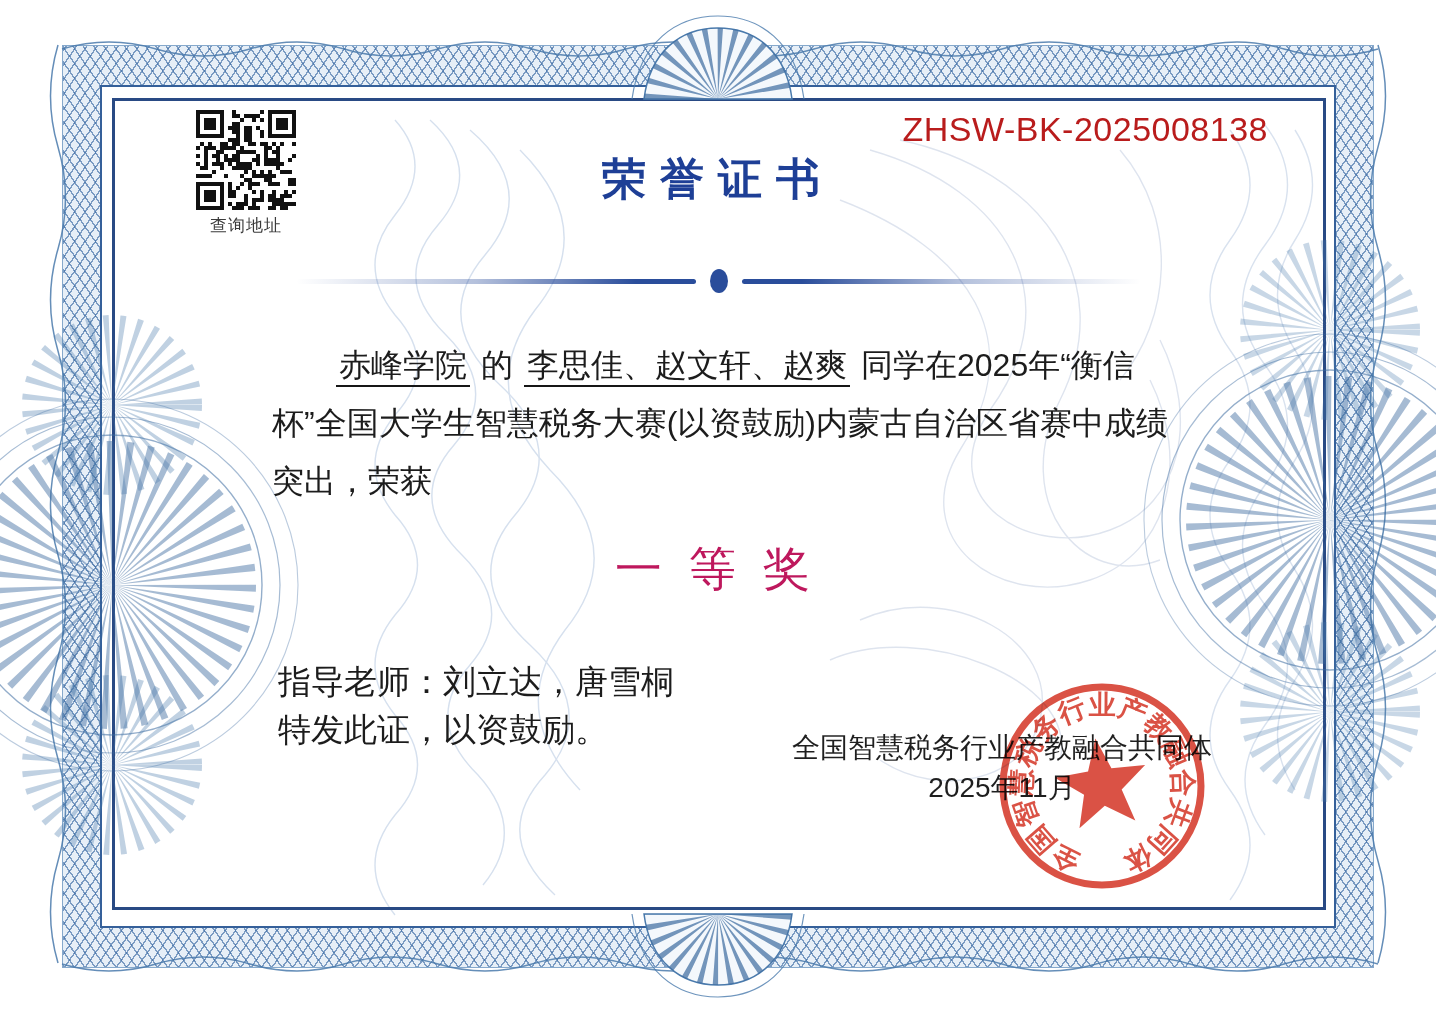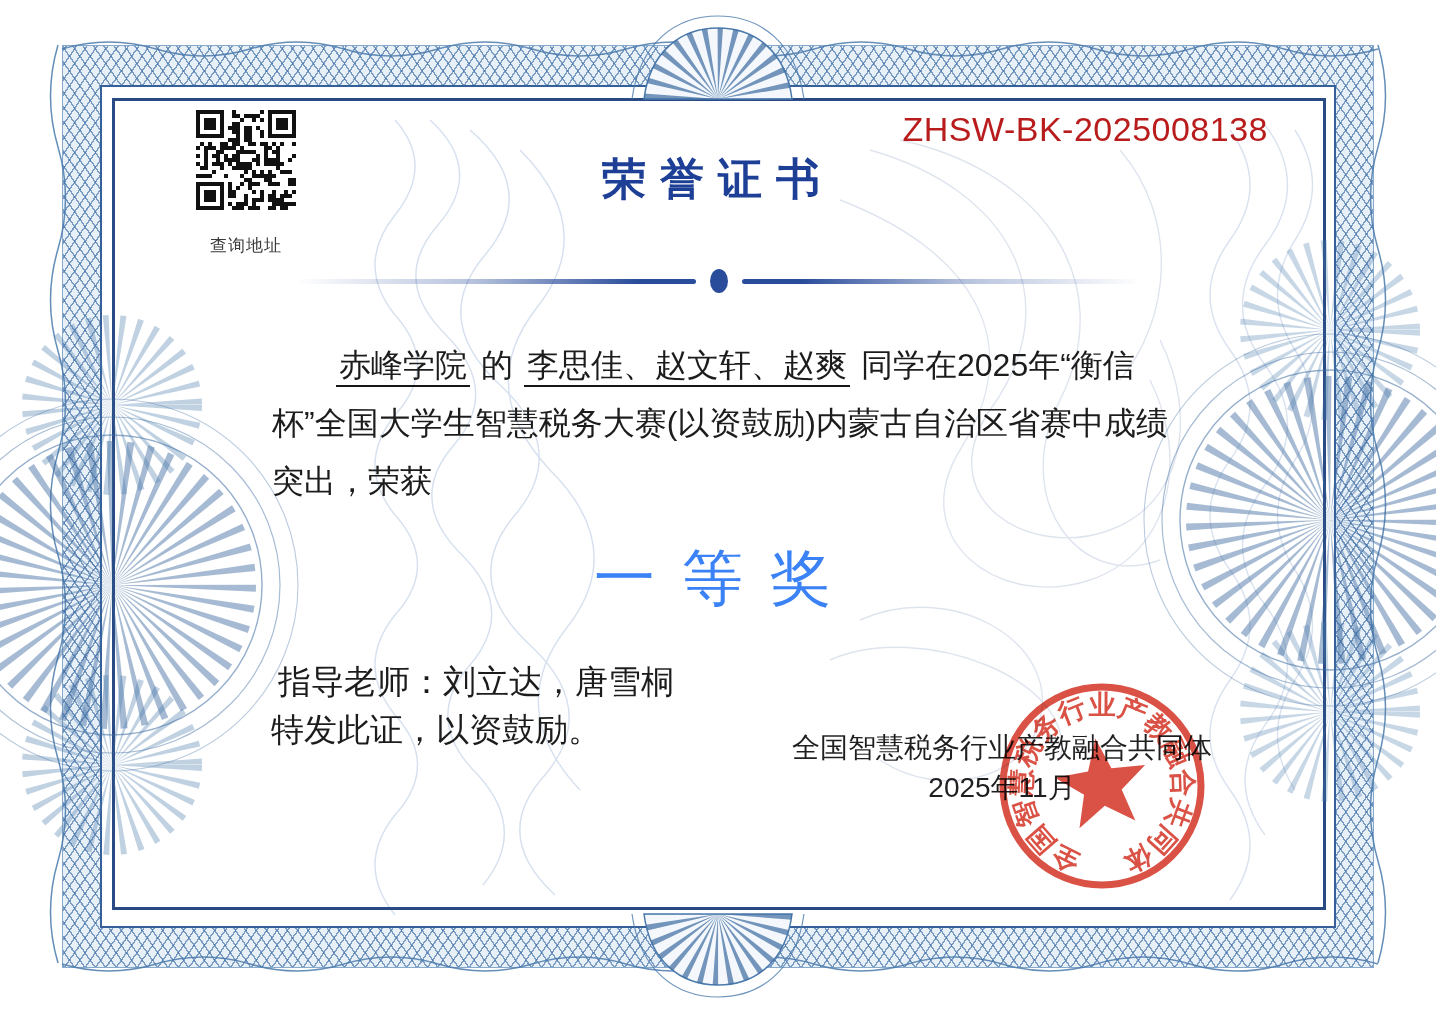--- a/index.html
+++ b/index.html
@@ -17,21 +17,21 @@
     background:#fff;border:2px solid #35609a;z-index:2;}
   .inner-rect{position:absolute;left:112px;top:98px;width:1208px;height:806px;
     border:3.5px solid #294a84;z-index:4;background:transparent;}
 
   svg.decor{position:absolute;left:0;top:0;z-index:5;pointer-events:none;}
   svg.under{z-index:3;}
 
   
   .qr-wrap{position:absolute;left:196px;top:110px;width:100px;z-index:10;text-align:center;}
   .qr-wrap svg{display:block;background:#fff;}
-  .qr-label{margin-top:24px;font-size:17px;color:#3a3a3a;letter-spacing:1px;}
+  .qr-label{margin-top:4px;font-size:17px;color:#3a3a3a;letter-spacing:1px;}
 
   .serial{position:absolute;top:110px;right:168px;z-index:10;
     font-size:34px;color:#b91c1c;letter-spacing:.5px;}
 
   .cert-title{position:absolute;left:0;right:0;top:150px;z-index:10;text-align:center;
     font-size:44px;font-weight:700;color:#1e3f96;letter-spacing:14px;}
 
   .divider{position:absolute;left:296px;top:268px;width:845px;height:26px;z-index:10;
     display:flex;align-items:center;}
   .divider .ln{flex:1;height:5px;border-radius:3px;}
@@ -41,24 +41,24 @@
 
   .body-text{position:absolute;left:272px;top:336px;width:910px;z-index:10;
     font-size:32px;line-height:58px;color:#1c1c1c;}
   .bline{white-space:nowrap;}
   .ind{display:inline-block;width:64px;}
   .u{font-weight:400;border-bottom:2px solid #161616;padding:0 3px 2px;}
   .of{padding:0 11px;}
   .tail{padding-left:11px;}
 
   .award{position:absolute;left:0;right:0;top:538px;z-index:10;text-align:center;
-    font-size:61px;color:#3b82f6;letter-spacing:27px;padding-left:16px;}
+    font-size:47px;color:#be185d;letter-spacing:27px;padding-left:16px;}
 
   .advisors{position:absolute;left:278px;top:648px;z-index:10;font-size:33px;color:#1c1c1c;margin-top:12px;}
-  .issue-stmt{position:absolute;left:271px;top:708px;z-index:10;font-size:33px;color:#1c1c1c;}
+  .issue-stmt{position:absolute;left:278px;top:708px;z-index:10;font-size:33px;color:#1c1c1c;}
 
   .issuer-block{position:absolute;left:792px;top:728px;width:420px;z-index:10;
     text-align:center;font-size:28px;line-height:40px;color:#1f1f1f;}
 
   .seal{position:absolute;left:990px;top:674px;width:224px;height:224px;z-index:20;
     opacity:.88;mix-blend-mode:multiply;}
 </style>
 </head>
 <body>
 

